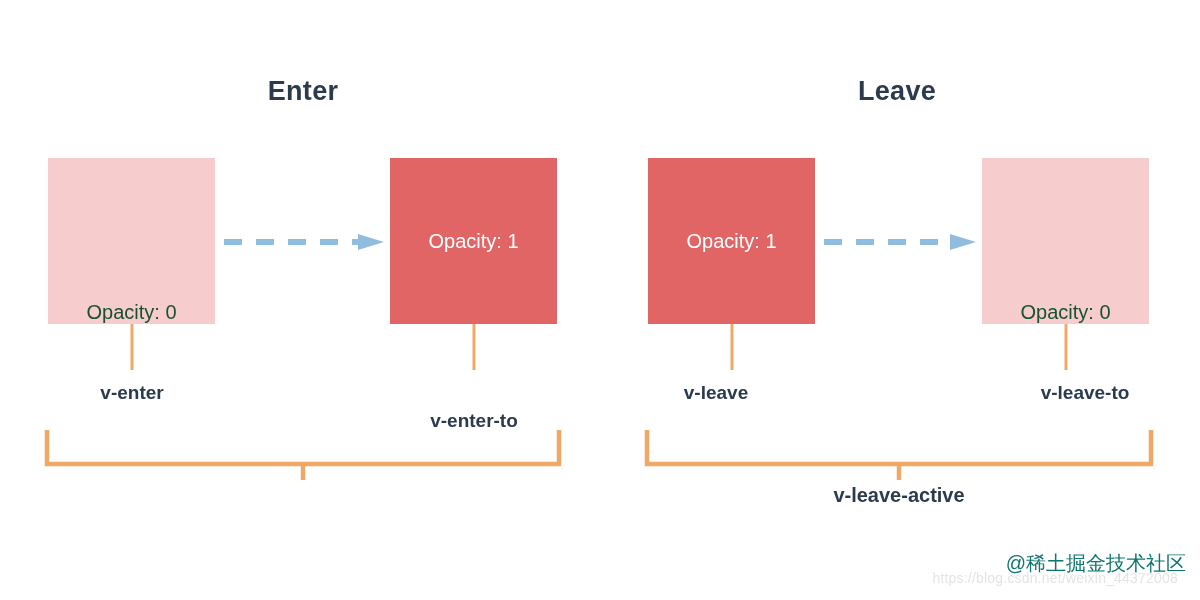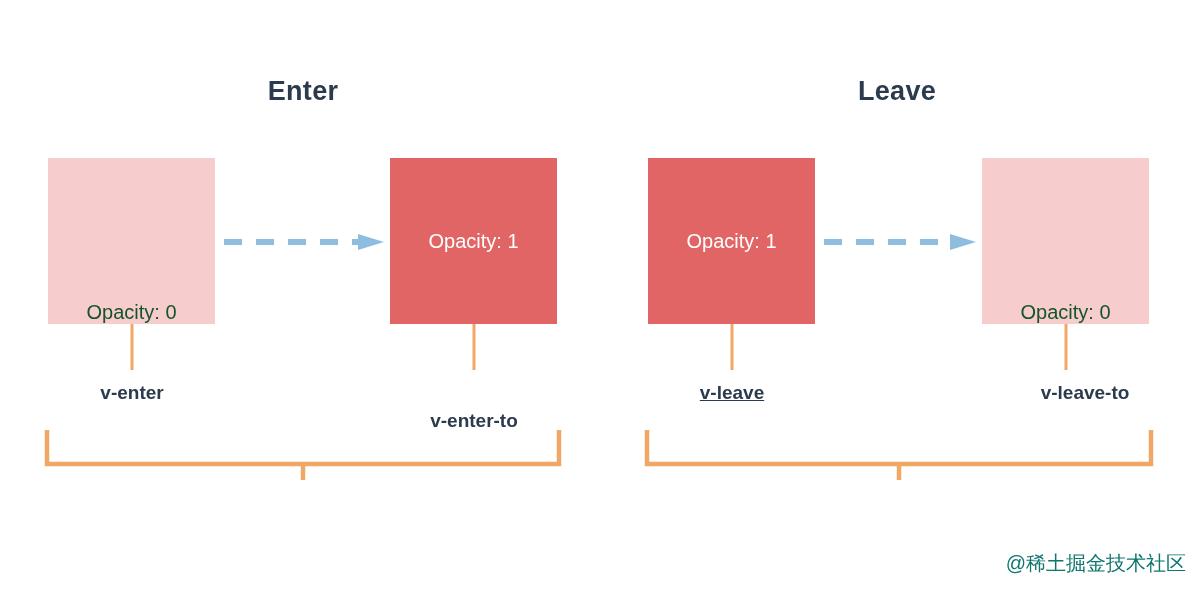--- a/index.html
+++ b/index.html
@@ -82,21 +82,21 @@
     position: absolute;
     top: 382px;
     font-size: 19px;
     font-weight: bold;
     color: #2b3a4d;
     white-space: nowrap;
     transform: translateX(-50%);
   }
   #label-v-enter    { left: 132px; }
   #label-v-enter-to { left: 474px; margin-top: 28px; }
-  #label-v-leave    { left: 732px; text-decoration: underline; }
+  #label-v-leave    { left: 716px; }
   #label-v-leave-to { left: 1066px; margin-left: 19px; }
 
   
   .bracket {
     position: absolute;
     top: 428px;
     height: 52px;
   }
   #bracket-enter { left: 44px; width: 518px; }
   #bracket-leave { left: 644px; width: 510px; }
@@ -186,16 +186,18 @@
     </svg>
   </div>
 
   <div class="bracket" id="bracket-leave">
     <svg width="510" height="52" viewBox="0 0 510 52" xmlns="http://www.w3.org/2000/svg">
       <path d="M3 2 L3 36 L507 36 L507 2" fill="none" stroke="#f0a864" stroke-width="4.5" stroke-linecap="butt"></path>
       <line x1="255" y1="35" x2="255" y2="52" stroke="#f0a864" stroke-width="4.5"></line>
     </svg>
   </div>
 
+  <div class="active-label" id="label-leave-active">v-leave-active</div>
 
   <div class="watermark-brand">@稀土掘金技术社区</div>
+  <div class="watermark-url">https://blog.csdn.net/weixin_44372008</div>
 
 </div>
 
 </body></html>

